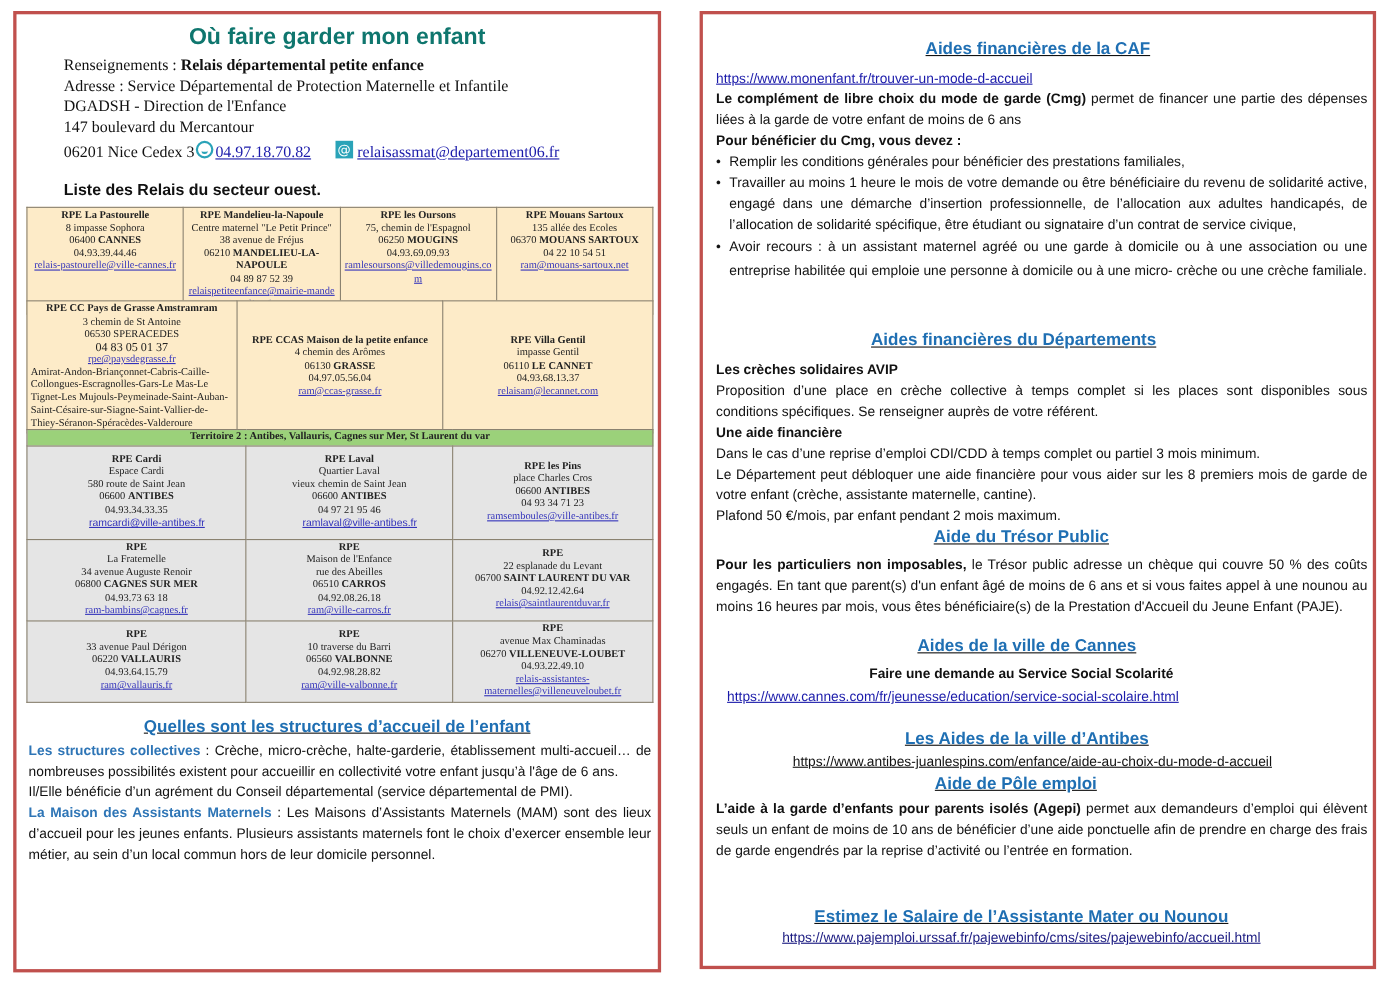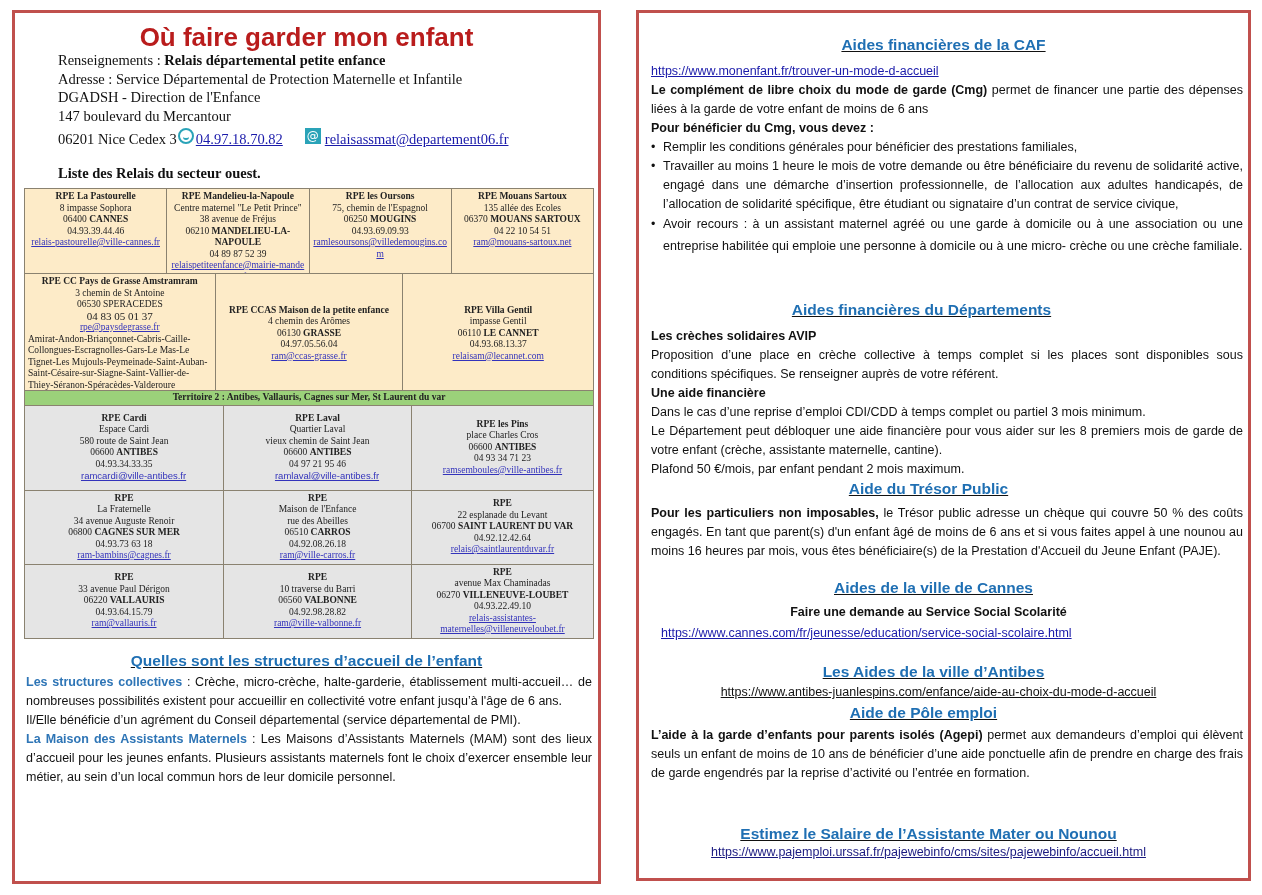--- a/index.html
+++ b/index.html
@@ -2,29 +2,29 @@
 <html><head>
 <meta charset="utf-8">
 <style>
   html, body { margin:0; padding:0; background:#ffffff; }
   body { width:1262px; height:895px; position:relative; overflow:hidden; }
   .panel { position:absolute; border:3px solid #c0504d; box-sizing:border-box; background:#fff; }
   #left { left:12px; top:10px; width:589px; height:874px; }
   #right { left:636px; top:10px; width:615px; height:871px; }
   .sans { font-family:"Liberation Sans", "DejaVu Sans", sans-serif;margin-left:19px; }
 
-  .doc-title { position:absolute; left:0; right:0; top:9px; text-align:center; font-family:"Liberation Sans", sans-serif; font-weight:bold; font-size:26px; color:#b91c1c; }
+  .doc-title { position:absolute; left:0; right:0; top:9px; text-align:center; font-family:"Liberation Sans", sans-serif; font-weight:bold; font-size:21px; color:#0f766e; }
   .info { position:absolute; left:43px; top:38px; font-family:"Liberation Serif", serif; font-size:14.5px; line-height:18.5px; color:#111; }
   .info .line { white-space:nowrap; }
   .info .contact { margin-top:3px; display:flex; align-items:center; }
   .info a { color:#1a1aaa; text-decoration:underline; }
   .phone-ic { display:inline-block; width:16px; height:16px; border-radius:50%; border:2px solid #2aa3b8; box-sizing:border-box; position:relative; margin:0 2px 6px 1px; }
   .phone-ic:after { content:""; position:absolute; left:3px; top:4px; width:6px; height:4px; border-bottom:2px solid #2aa3b8; border-radius:0 0 6px 6px; }
   .mail-ic { display:inline-block; width:16px; height:16px; background:#2aa3b8; color:#fff; font-size:12px; line-height:16px; text-align:center; margin:0 4px 6px 22px; font-family:"DejaVu Sans", sans-serif; }
-  .list-title { position:absolute; left:43px; top:152px; font-family:Liberation Serif, serif; font-weight:bold; font-size:14.5px; color:#111; }
+  .list-title { position:absolute; left:43px; top:152px; font-family:Liberation Sans, sans-serif; font-weight:bold; font-size:14.5px; color:#111; }
 
   table.rpe { position:absolute; border-collapse:collapse; font-family:"Liberation Serif", serif; font-size:9.5px; line-height:11.5px; color:#222; table-layout:fixed; }
   table.rpe td { border:1px solid #8a8270; text-align:center; vertical-align:top; padding:2px 3px; }
   table.rpe .nm { font-weight:bold; }
   table.rpe .city b { font-weight:bold; }
   table.rpe a { color:#3333bb; text-decoration:underline; }
   #t1 { left:9px; top:175px; width:570px; background:#fdebc8; }
   #t1b { left:9px; top:260px; width:570px; background:#fdebc8; }
   #t1b td { vertical-align:middle; }
   #t1b td.left { text-align:center; }

